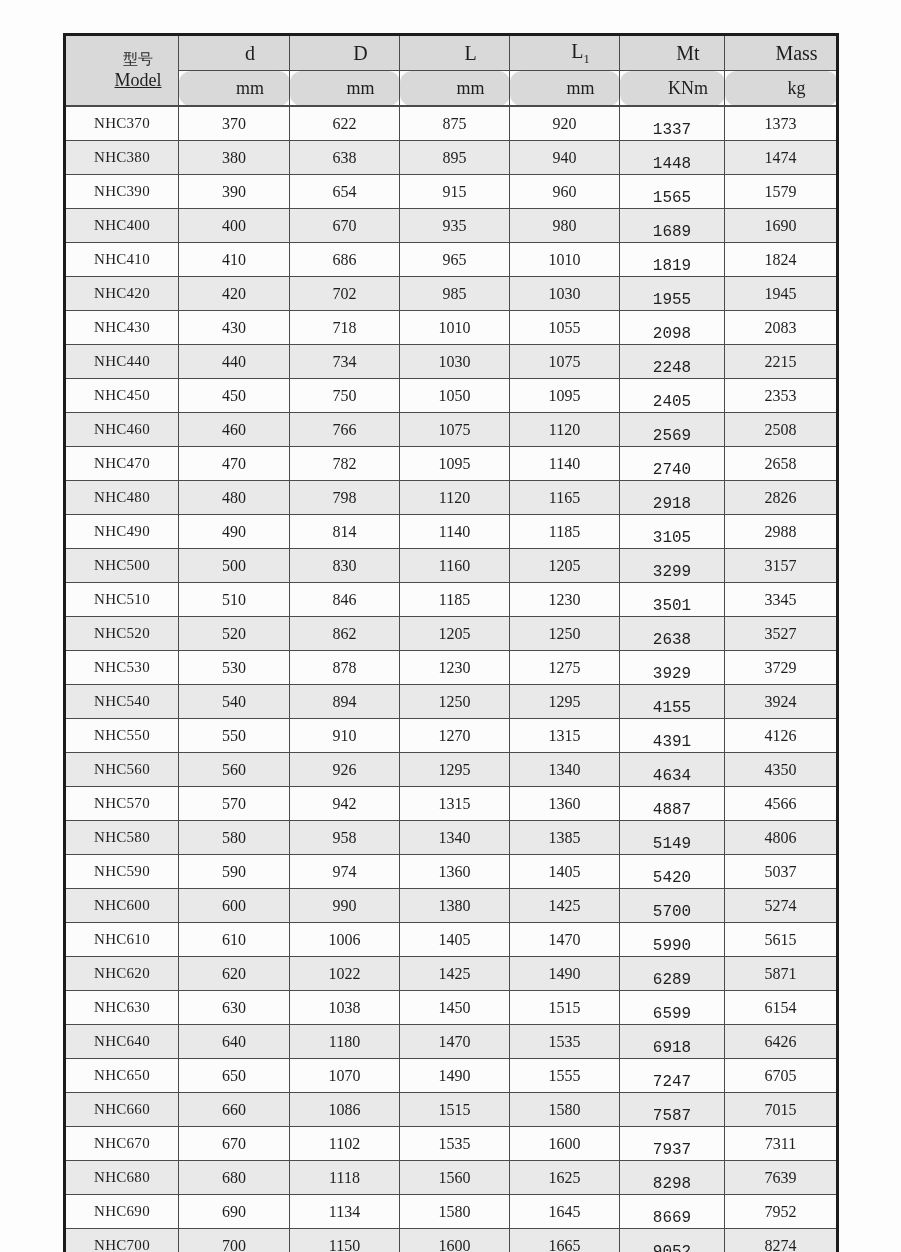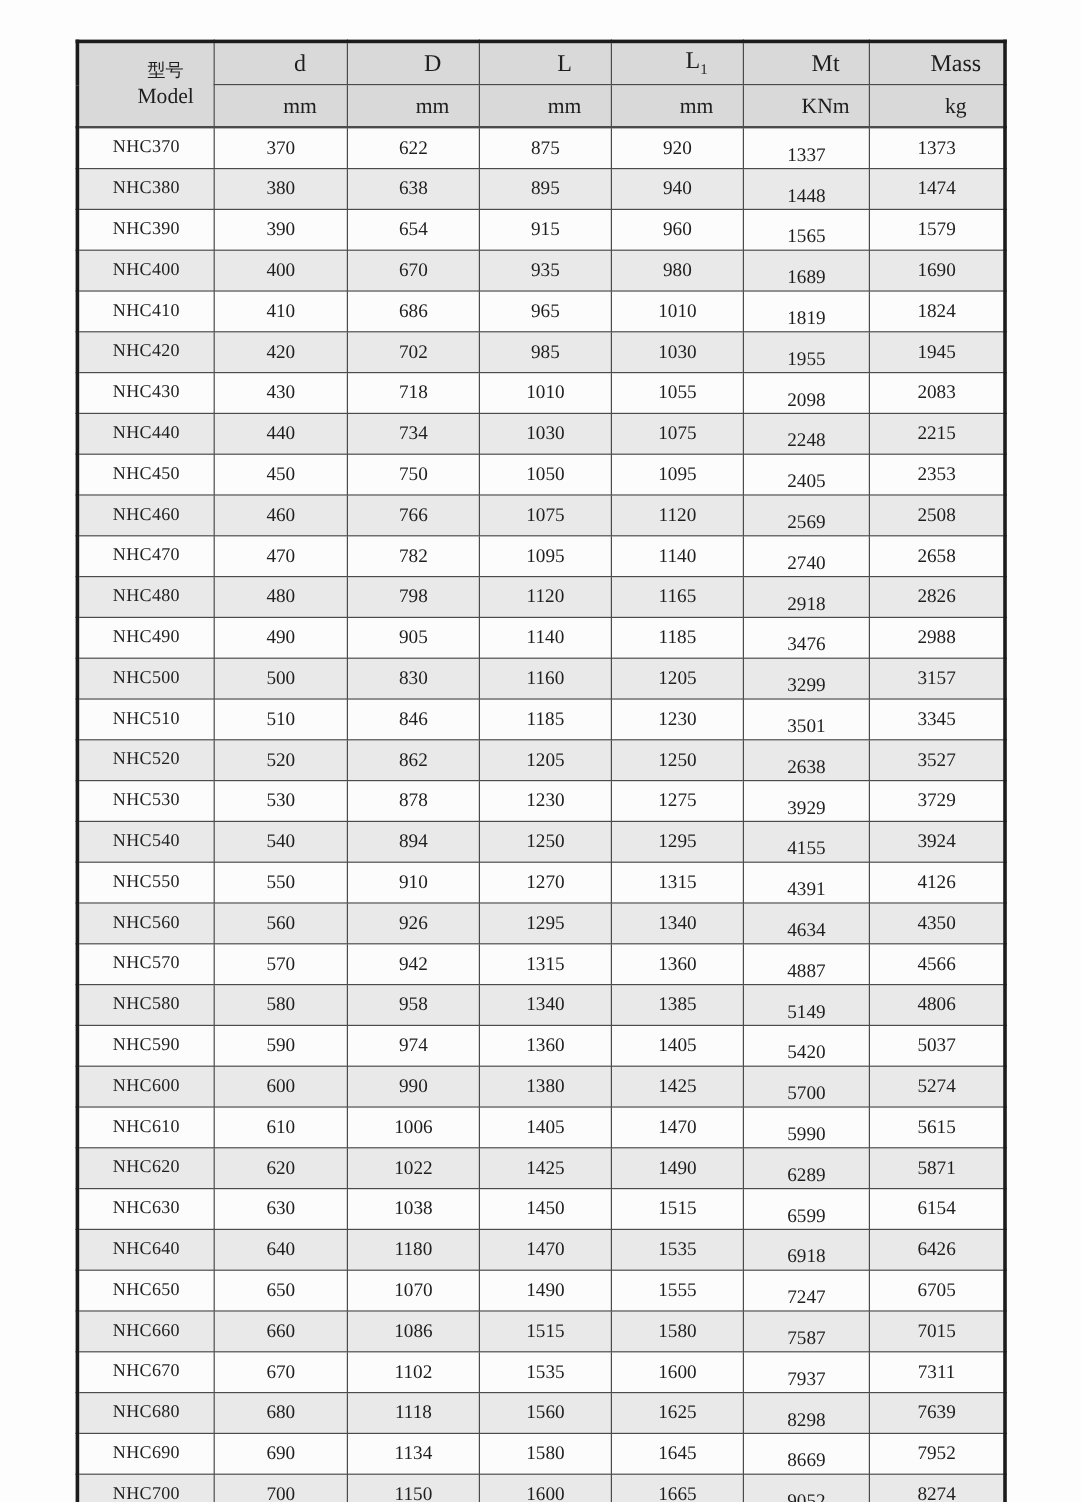--- a/index.html
+++ b/index.html
@@ -36,31 +36,31 @@
     padding: 0;
     overflow: hidden;
     white-space: nowrap;
   }
   thead th {
     background: var(--header-bg, #d9d9d9);
     font-weight: normal;
     padding-left: 32px;
   }
   thead tr.labels th { height: 34px; font-size: 20px; }
-  thead tr.units  th { height: 34px; font-size: 18px; }
+  thead tr.units  th { height: 34px; font-size: 18px; border-radius: 12px; }
   thead { border-bottom: 2px solid var(--grid-line, #4b4b4b); }
   th.model-th { font-size: 16px; line-height: 1.25; }
   th.model-th .cn { font-size: 15px; }
-  th.model-th .en { font-size: 18px; }
+  th.model-th .en { font-size: 18px; text-decoration: underline; }
   sub { font-size: 0.62em; }
 
   tbody td { height: 32px; font-size: 16px; }
   tbody td.model { font-size: 15px; letter-spacing: 0.3px; }
   tbody tr:nth-child(even) { background: var(--row-alt-bg, #e9e9e9); }
-  tbody td.mt { vertical-align: bottom; padding-bottom: 1px; line-height: 1.05; }
+  tbody td.mt { vertical-align: bottom; padding-bottom: 1px; line-height: 1.05; font-family: Liberation Mono, monospace; }
 </style>
 </head>
 <body>
 
 <div class="table-wrap">
   <table class="spec">
     <colgroup>
       <col class="c-model">
         <col class="c-d">
         <col class="c-D">
@@ -196,24 +196,24 @@
           <td>480</td>
           <td>798</td>
           <td>1120</td>
           <td>1165</td>
           <td class="mt">2918</td>
           <td>2826</td>
         </tr>
         <tr>
           <td class="model">NHC490</td>
           <td>490</td>
-          <td>905</td>
+          <td>814</td>
           <td>1140</td>
           <td>1185</td>
-          <td class="mt">3476</td>
+          <td class="mt">3105</td>
           <td>2988</td>
         </tr>
         <tr>
           <td class="model">NHC500</td>
           <td>500</td>
           <td>830</td>
           <td>1160</td>
           <td>1205</td>
           <td class="mt">3299</td>
           <td>3157</td>

